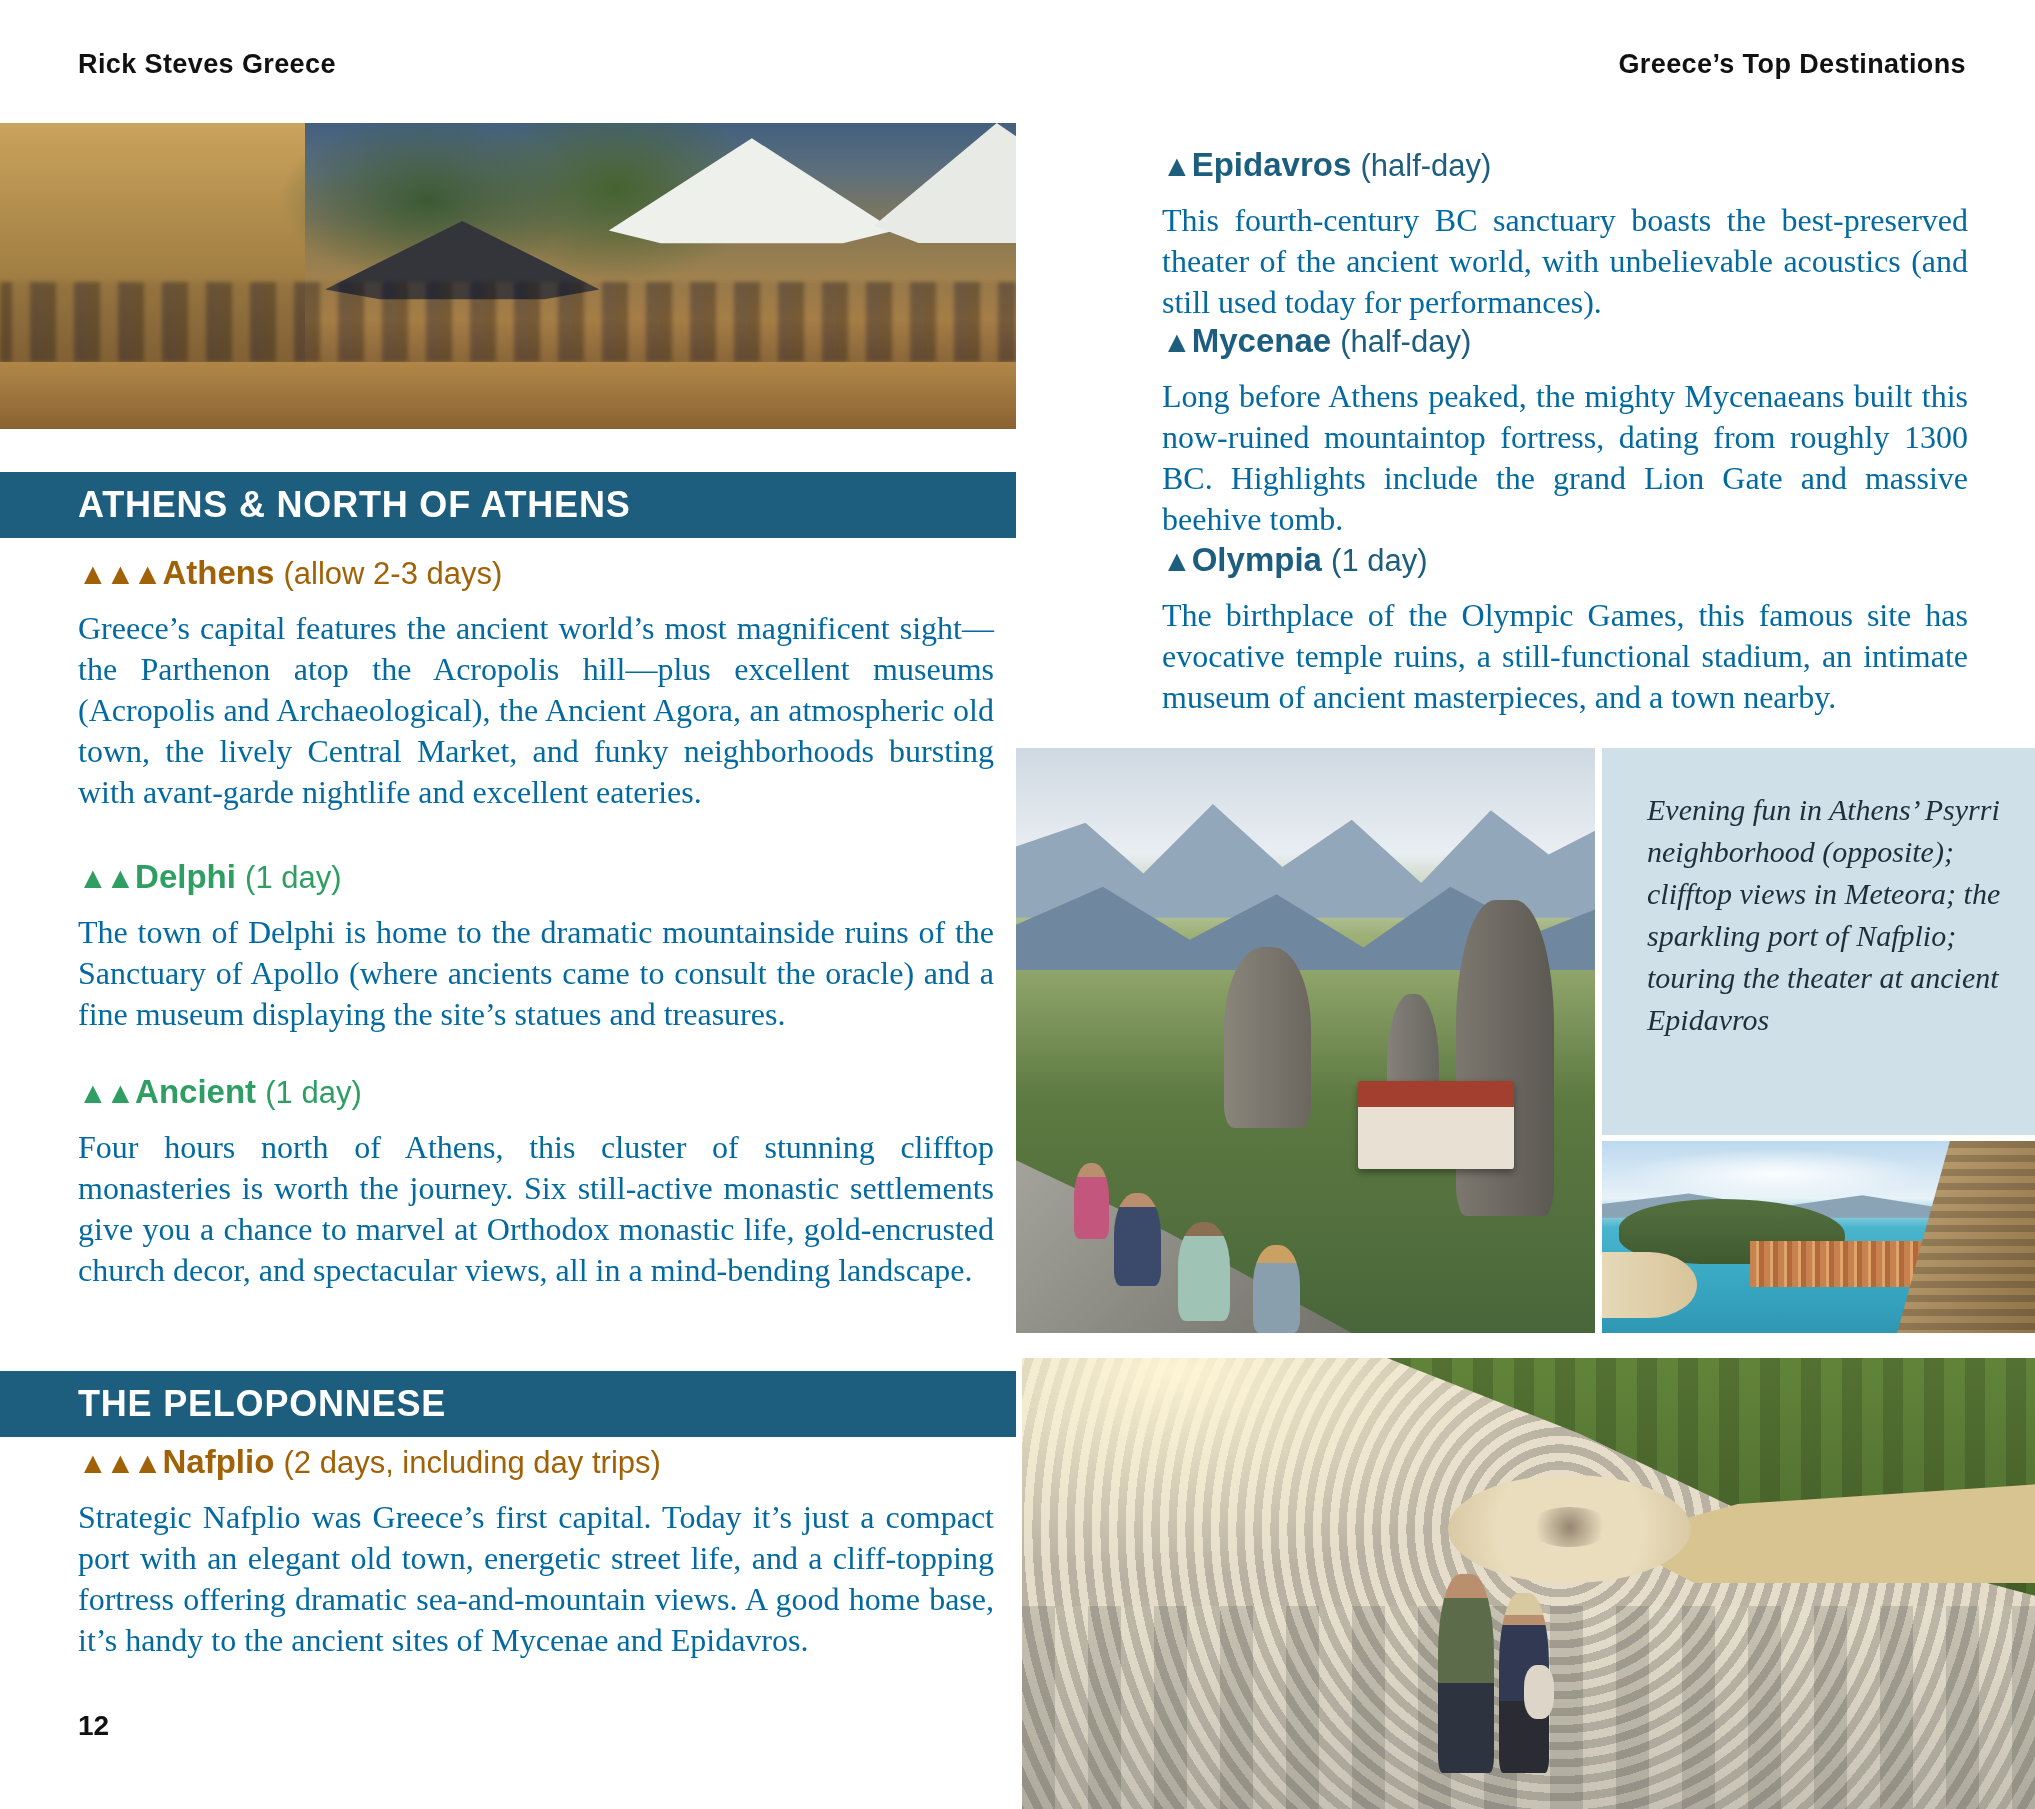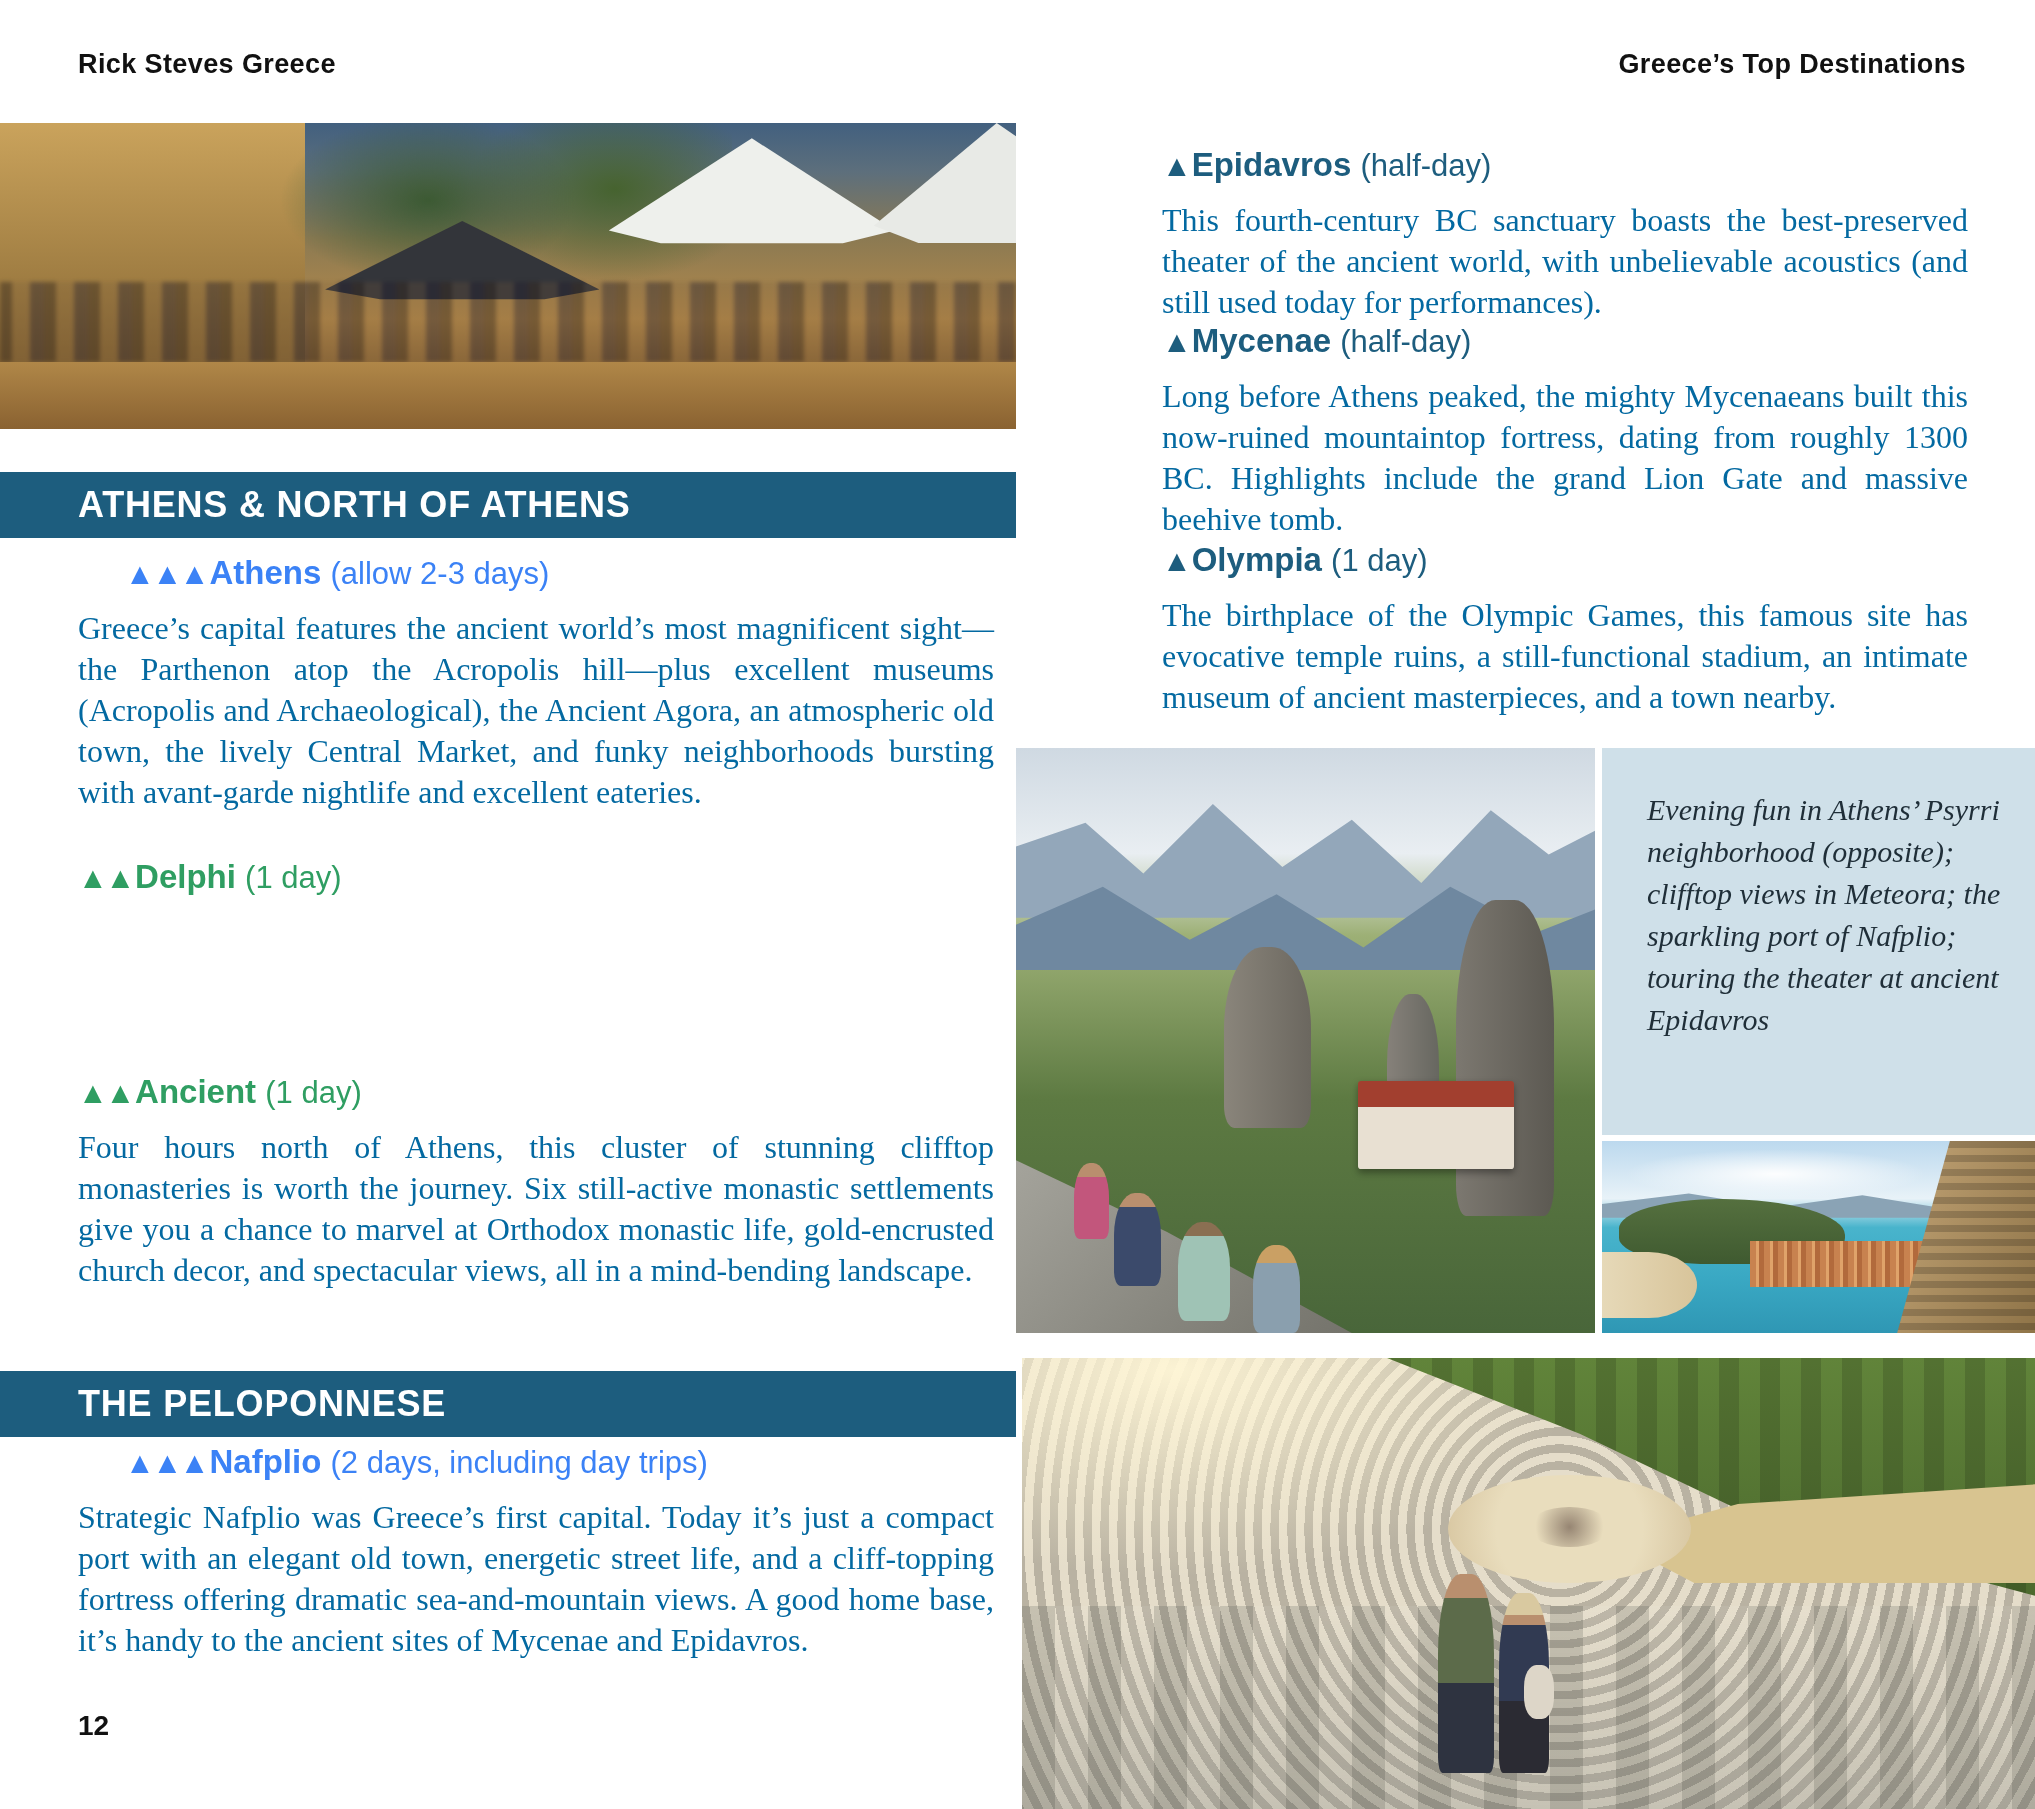--- a/index.html
+++ b/index.html
@@ -16,21 +16,21 @@
     position:absolute;left:0;width:1016px;height:66px;background:#1d5d7e;
     color:#ffffff;font-size:36px;font-weight:bold;letter-spacing:0.8px;
     line-height:66px;padding-left:78px;box-sizing:border-box;white-space:nowrap;
   }
   
   .entry{position:absolute;width:916px;}
   .entry.rightcol{width:806px;}
   .entry-head{margin:0 0 7.8px 0;font-size:33px;font-weight:bold;line-height:52px;}
   .entry-head .tri{letter-spacing:-2.3px;margin-right:2.3px;font-size:30px;}
   .entry-head .dur{font-weight:normal;font-size:31px;}
-  .entry.red .entry-head{color:#3b82f6;margin-left:47px;}
+  .entry.red .entry-head{color:#a16207;}
   .entry.green .entry-head{color:#2f9e62;}
   .entry.teal .entry-head{color:#1d5d7e;}
   .entry-body{
     margin:0;font-family:"Liberation Serif",serif;font-size:32px;line-height:41px;
     text-align:justify;color:#0369a1;
   }
   .pagenum{position:absolute;left:78px;top:1710px;font-size:28px;font-weight:bold;color:#111;}
   
   .caption-box{
     position:absolute;left:1602px;top:748px;width:434px;height:387px;background:#cfe0e9;
@@ -148,20 +148,21 @@
 
   <div class="banner" style="top:472px">ATHENS &amp; NORTH OF ATHENS</div>
 
   <div class="entry red" style="left:78px;top:547px">
     <h3 class="entry-head"><span class="tri">▲▲▲</span><span>Athens</span> <span class="dur">(allow 2-3 days)</span></h3>
     <p class="entry-body">Greece’s capital features the ancient world’s most magnificent sight—the Parthenon atop the Acropolis hill—plus excellent museums (Acropolis and Archaeological), the Ancient Agora, an atmospheric old town, the lively Central Market, and funky neighborhoods bursting with avant-garde nightlife and excellent eateries.</p>
   </div>
 
   <div class="entry green" style="left:78px;top:851px">
     <h3 class="entry-head"><span class="tri">▲▲</span><span>Delphi</span> <span class="dur">(1 day)</span></h3>
+    <p class="entry-body">The town of Delphi is home to the dramatic mountainside ruins of the Sanctuary of Apollo (where ancients came to consult the oracle) and a fine museum displaying the site’s statues and treasures.</p>
   </div>
 
   <div class="entry green" style="left:78px;top:1066px">
     <h3 class="entry-head"><span class="tri">▲▲</span><span>Ancient</span> <span class="dur">(1 day)</span></h3>
     <p class="entry-body">Four hours north of Athens, this cluster of stunning clifftop monasteries is worth the journey. Six still-active monastic settlements give you a chance to marvel at Orthodox monastic life, gold-encrusted church decor, and spectacular views, all in a mind-bending landscape.</p>
   </div>
 
   <div class="banner" style="top:1371px">THE PELOPONNESE</div>
 
   <div class="entry red" style="left:78px;top:1436px">

